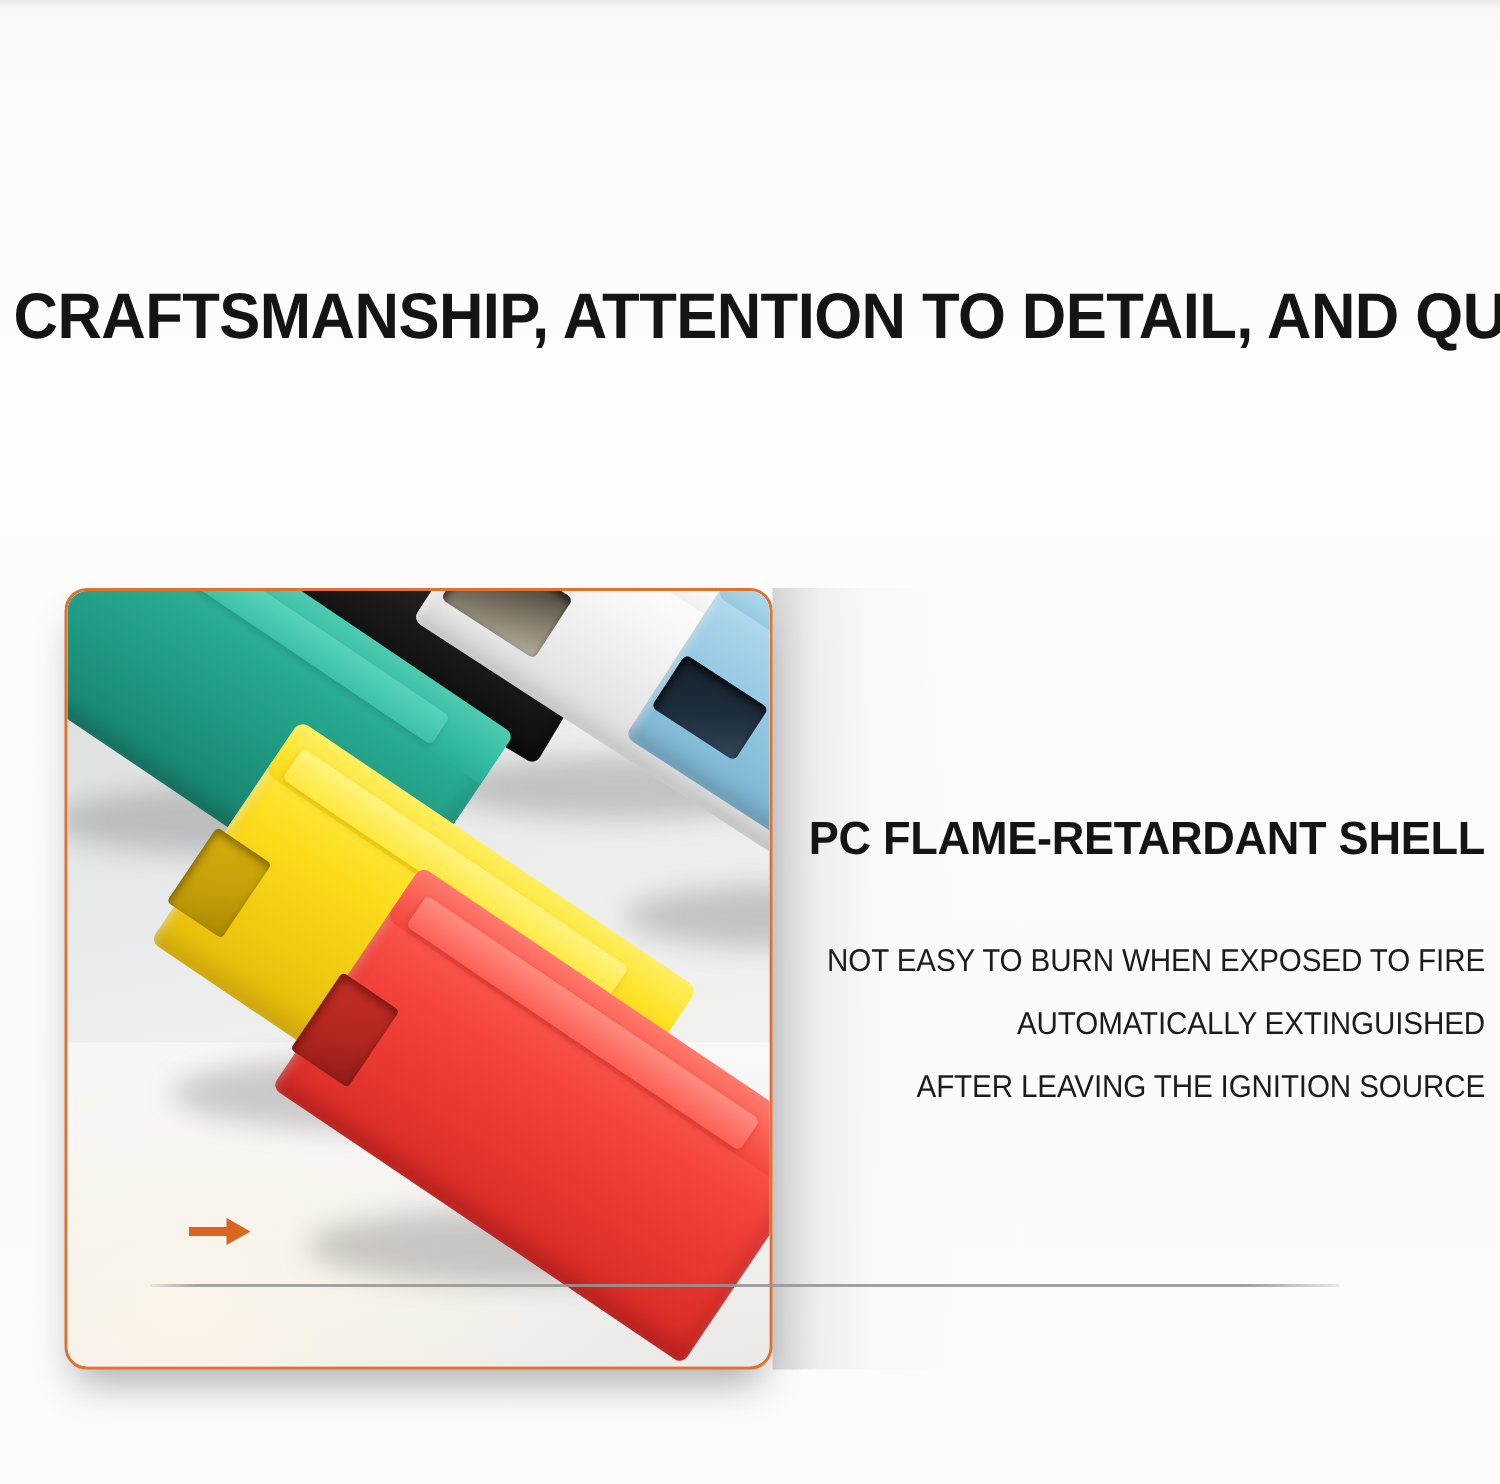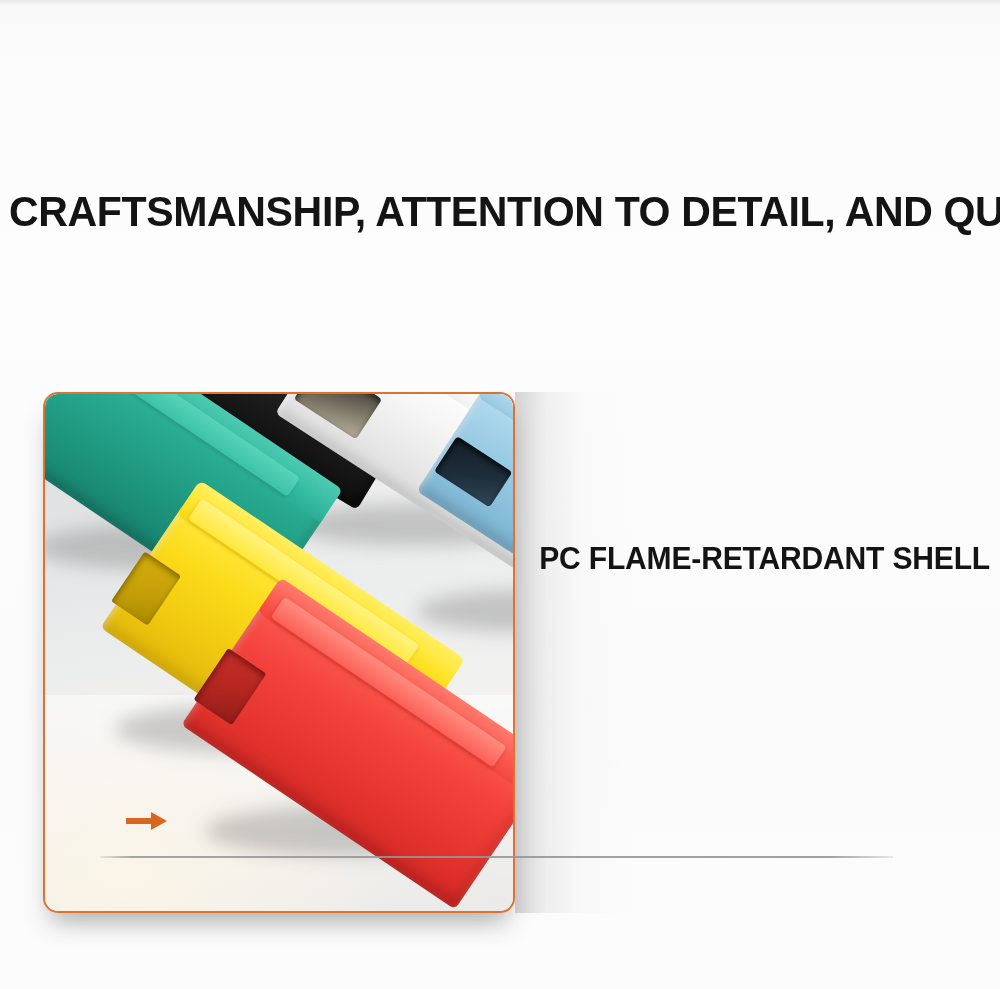--- a/index.html
+++ b/index.html
@@ -387,15 +387,20 @@
   <div class="arrow">
     <svg width="42" height="22" viewBox="0 0 42 22" xmlns="http://www.w3.org/2000/svg">
       <path d="M0 8 H25 V2 L41 11 L25 20 V14 H0 Z" fill="#d9661f"></path>
     </svg>
   </div>
 
   <div class="rule"></div>
 
   <div class="feature-block">
     <div class="feature-title">PC FLAME-RETARDANT SHELL</div>
+    <div class="feature-lines">
+      <div class="feature-line">NOT EASY TO BURN WHEN EXPOSED TO FIRE</div>
+      <div class="feature-line">AUTOMATICALLY EXTINGUISHED</div>
+      <div class="feature-line">AFTER LEAVING THE IGNITION SOURCE</div>
+    </div>
   </div>
 
 </div>
 
 </body></html>

